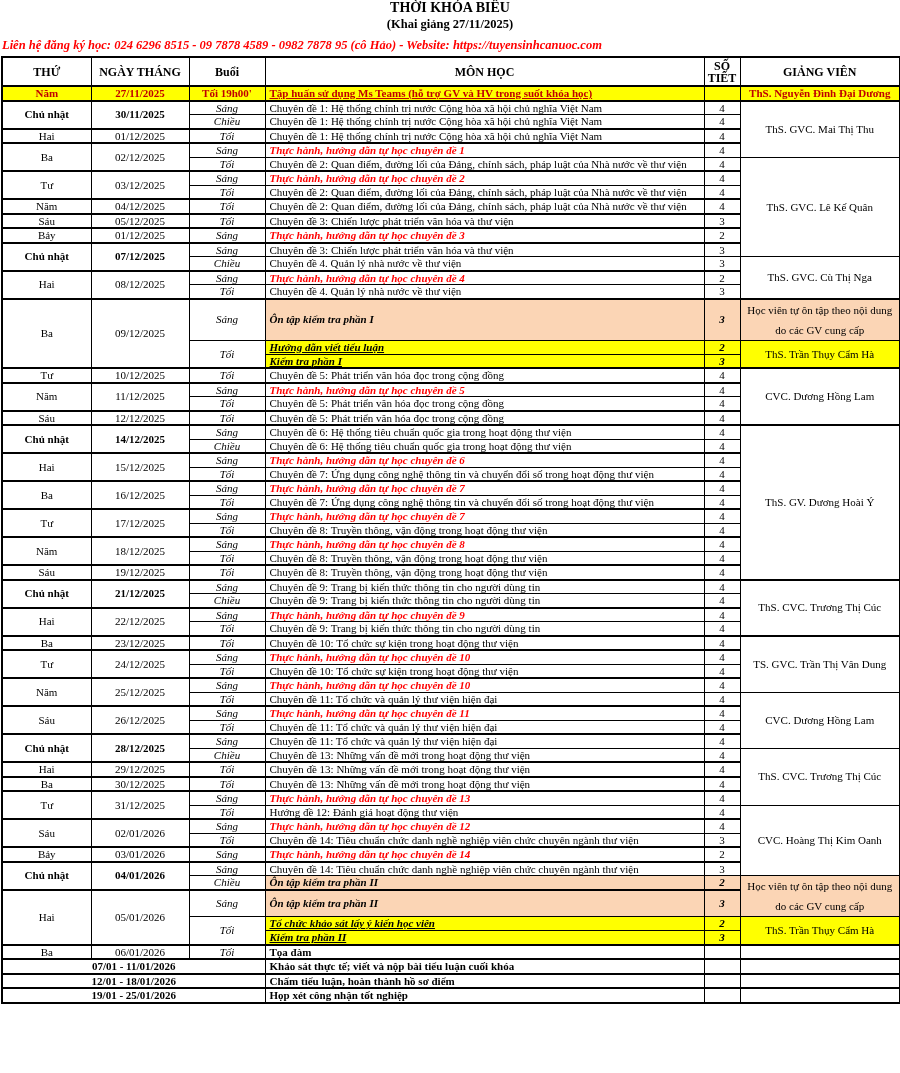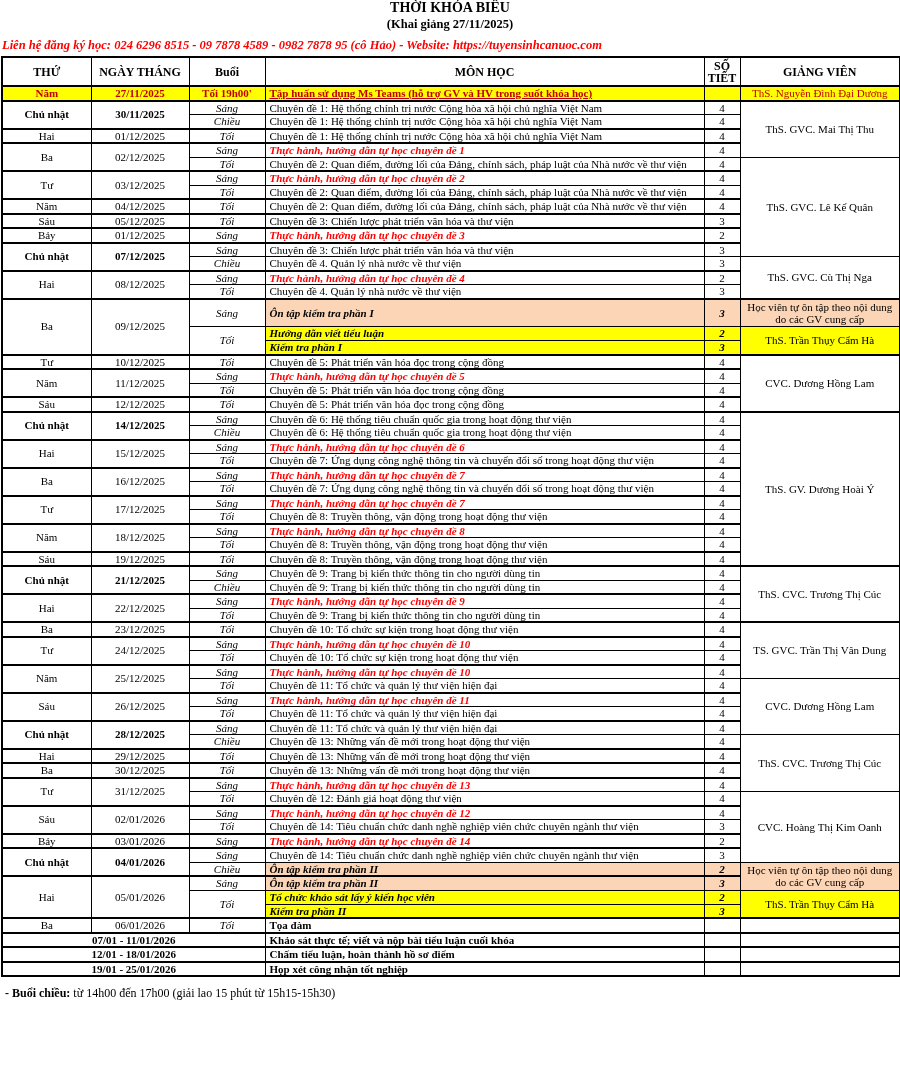--- a/index.html
+++ b/index.html
@@ -14,27 +14,27 @@
   tbody tr{height:14px;}
   tbody tr.tall{height:28px;}
   tbody tr.top td{border-top:2px solid #000;}
   td.db,td.dtb{font-weight:bold;}
   td.dm,td.dtm,td.sm{font-weight:bold;color:#C00000;}
   td.s{font-style:italic;}
   td.m{text-align:left;padding:0 4px;}
   td.mb{text-align:left;padding:0 4px;font-weight:bold;}
   td.mr{text-align:left;padding:0 4px;color:#FF0000;font-weight:bold;font-style:italic;}
   td.mo{text-align:left;padding:0 4px;font-weight:bold;font-style:italic;}
-  td.mu{text-align:left;padding:0 4px;font-weight:bold;font-style:italic;}
+  td.mu{text-align:left;padding:0 4px;font-weight:bold;font-style:italic;text-decoration:underline;}
   td.mm{text-align:left;padding:0 4px;font-weight:bold;color:#C00000;text-decoration:underline;}
   td.tb{font-weight:bold;font-style:italic;}
-  td.lm{font-weight:normal;color:#C00000;}
+  td.lm{font-weight:bold;color:#C00000;}
   td.by{background:#FFFF00;}
   td.bo{background:#FBD5B5;}
-  td.wrap{white-space:normal;line-height:12px;margin-left:39px;}
+  td.wrap{white-space:normal;line-height:20px;margin-left:39px;}
   .hours{margin-top:8px;font-size:12px;}
   .hours-title{font-weight:bold;margin-left:46px;line-height:16px;}
   .hour-line{margin-left:5px;line-height:17px;}
   .hour-line b{font-weight:bold;}
 </style>
 </head>
 <body>
 
 <div class="page">
   <div class="title">THỜI KHÓA BIỂU</div>
@@ -372,21 +372,21 @@
         </tr>
         <tr class="top">
           <td rowspan="2" class="d">Tư</td>
           <td rowspan="2" class="dt">31/12/2025</td>
           <td class="s">Sáng</td>
           <td class="mr">Thực hành, hướng dẫn tự học chuyên đề 13</td>
           <td class="t">4</td>
         </tr>
         <tr>
           <td class="s">Tối</td>
-          <td class="m">Chuyên đề 12: Đánh giá hoạt động thư viện</td>
+          <td class="m">Hướng đề 12: Đánh giá hoạt động thư viện</td>
           <td class="t">4</td>
           <td rowspan="5" class="l">CVC. Hoàng Thị Kim Oanh</td>
         </tr>
         <tr class="top">
           <td rowspan="2" class="d">Sáu</td>
           <td rowspan="2" class="dt">02/01/2026</td>
           <td class="s">Sáng</td>
           <td class="mr">Thực hành, hướng dẫn tự học chuyên đề 12</td>
           <td class="t">4</td>
         </tr>
@@ -455,15 +455,14 @@
         <tr class="top">
           <td colspan="3" class="dtb">19/01 - 25/01/2026</td>
           <td class="mb">Họp xét công nhận tốt nghiệp</td>
           <td class="t"></td>
           <td class="l"></td>
         </tr>
       </tbody>
   </table>
 
   <div class="hours">
-    <div class="hour-line"><b>- Buổi chiều:</b><span> từ 14h00 đến 17h00 (giải lao 15 phút từ 15h15-15h30)</span></div>
   </div>
 </div>
 
 </body></html>

